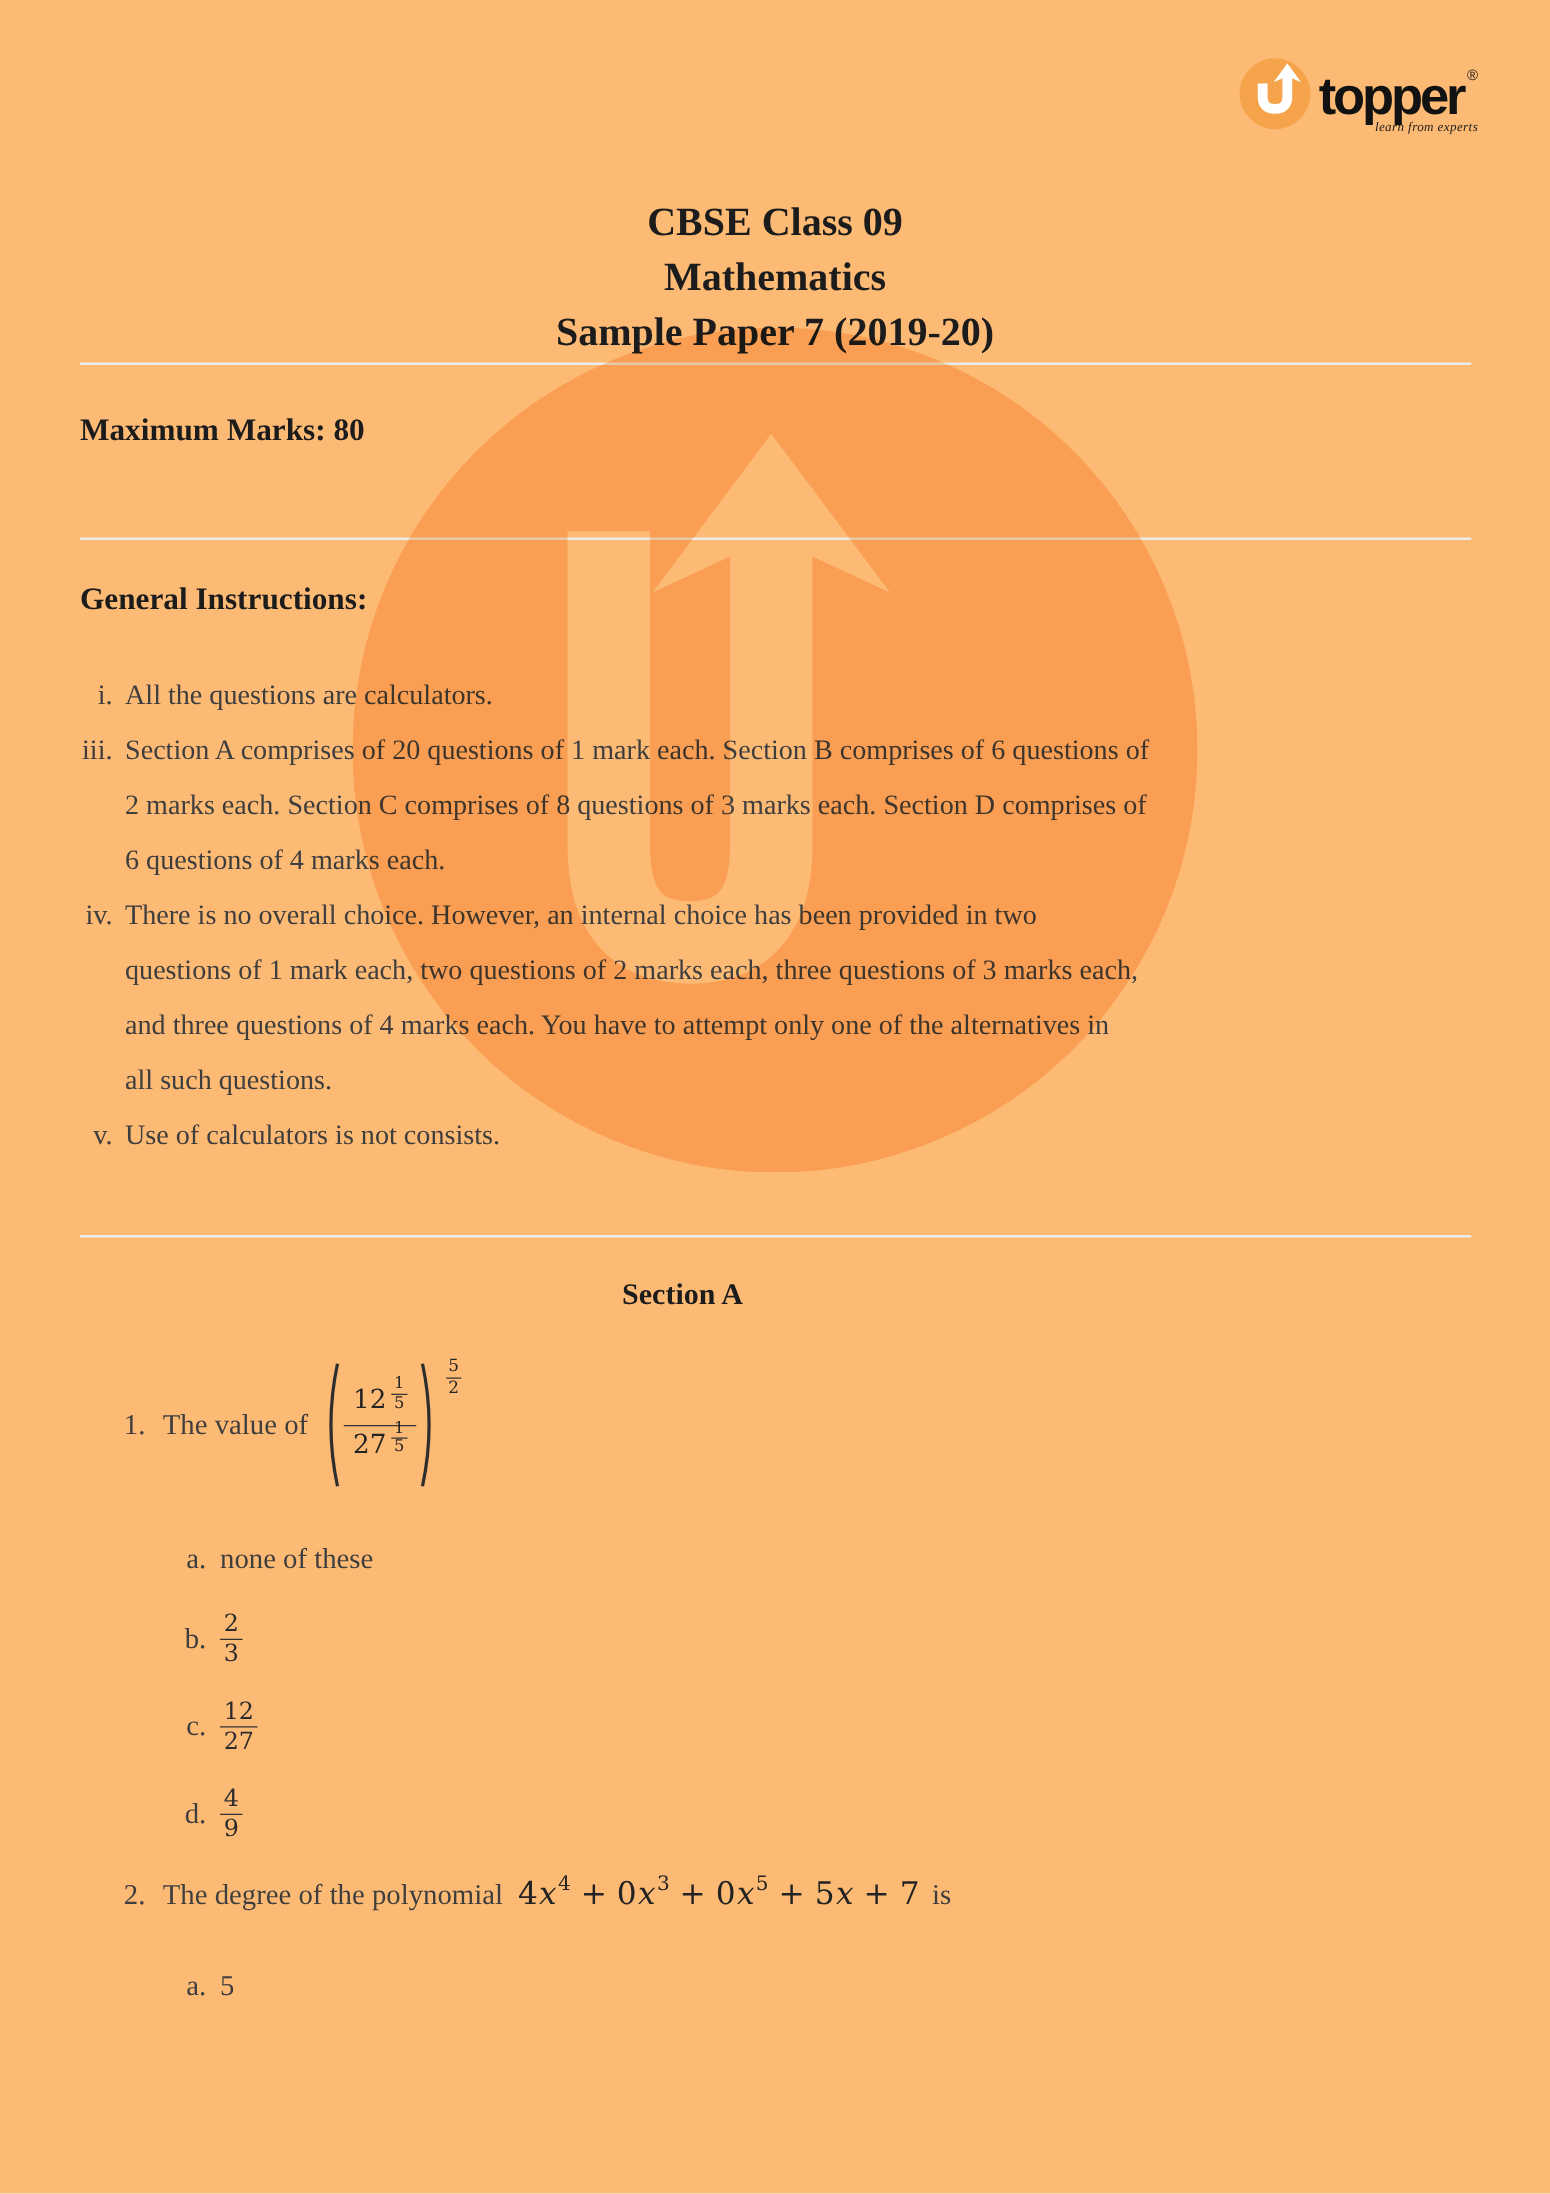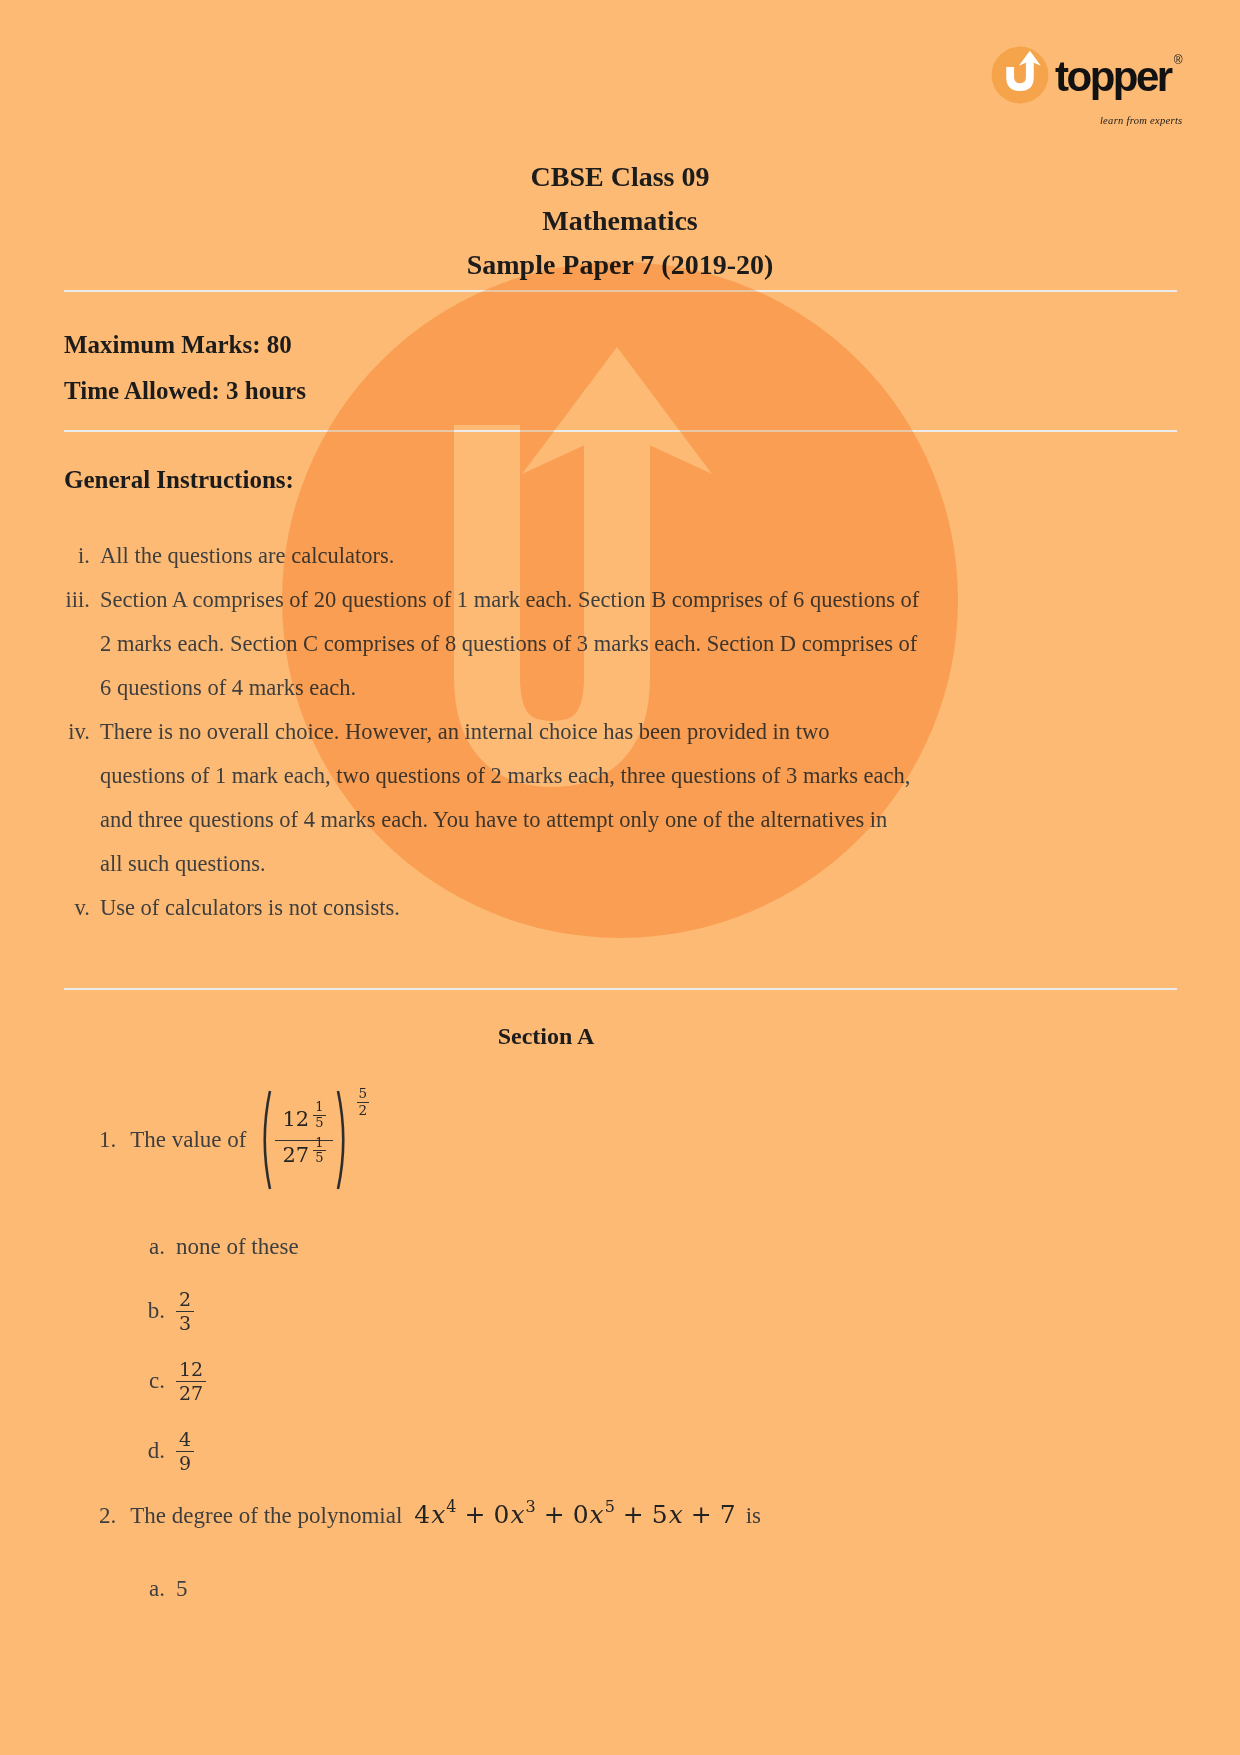--- a/index.html
+++ b/index.html
@@ -6,29 +6,29 @@
   .page{position:relative;width:1240px;height:1755px;background:#fdba74;overflow:hidden;margin:0 auto;
         font-family:"Liberation Serif","DejaVu Serif",serif;color:#3e3e3e;}
 
   
   .logo{position:absolute;top:46px;left:991px;display:flex;align-items:flex-start;gap:6px;}
   .logo-icon{width:58px;height:58px;flex:none;}
   .logo-textblock{margin-top:12px;}
   .brand-line{display:flex;align-items:flex-start;line-height:1;}
   .brand{font-family:"Liberation Sans",sans-serif;font-weight:bold;font-size:42px;letter-spacing:-2.5px;color:#121212;line-height:0.9;}
   .reg{font-size:12px;color:#222;margin-left:3px;margin-top:-4px;font-family:"Liberation Sans",sans-serif;}
-  .tagline{font-style:italic;font-size:10.5px;color:#1a1a1a;text-align:right;margin-top:19px;letter-spacing:0.3px;}
+  .tagline{font-style:italic;font-size:10.5px;color:#1a1a1a;text-align:right;margin-top:1px;letter-spacing:0.3px;}
 
   
   .watermark{position:absolute;left:282px;top:262px;width:676px;height:676px;
              opacity:0.42;mix-blend-mode:multiply;pointer-events:none;z-index:6;}
 
   
   .titles{position:absolute;top:155px;left:0;width:1240px;text-align:center;
-          font-weight:bold;color:#1c1c1c;font-size:28px;line-height:44px;}
+          font-weight:bold;color:#1c1c1c;font-size:32px;line-height:44px;}
   .rule{position:absolute;left:64px;width:1113px;height:2px;background:#ebebeb;}
   .rule1{top:290px;} .rule2{top:430px;} .rule3{top:988px;}
 
   .meta{position:absolute;top:322px;left:64px;font-weight:bold;color:#1c1c1c;font-size:25px;line-height:46px;}
 
   .gi-heading{position:absolute;top:466px;left:64px;font-weight:bold;color:#1c1c1c;font-size:25px;text-align:center;}
 
   
   .ilist{position:absolute;top:534px;left:40px;font-size:22.5px;}
   .irow{display:flex;align-items:flex-start;}
@@ -100,21 +100,20 @@
   <div class="titles">
     <div>CBSE Class 09</div>
     <div>Mathematics</div>
     <div>Sample Paper 7 (2019-20)</div>
   </div>
 
   <div class="rule rule1"></div>
 
   <div class="meta">
     <div>Maximum Marks: 80</div>
-    <div>Time Allowed: 3 hours</div>
   </div>
 
   <div class="rule rule2"></div>
 
   <div class="gi-heading">General Instructions:</div>
 
   <div class="ilist">
     <div class="irow">
       <div class="inum">i.</div>
       <div class="itext">All the questions are calculators.</div>

